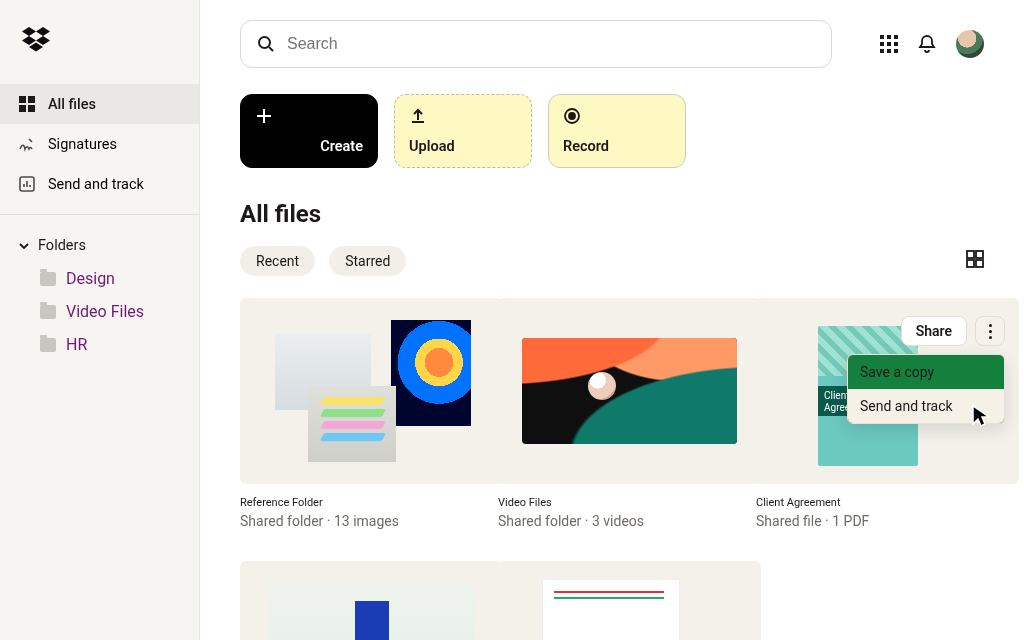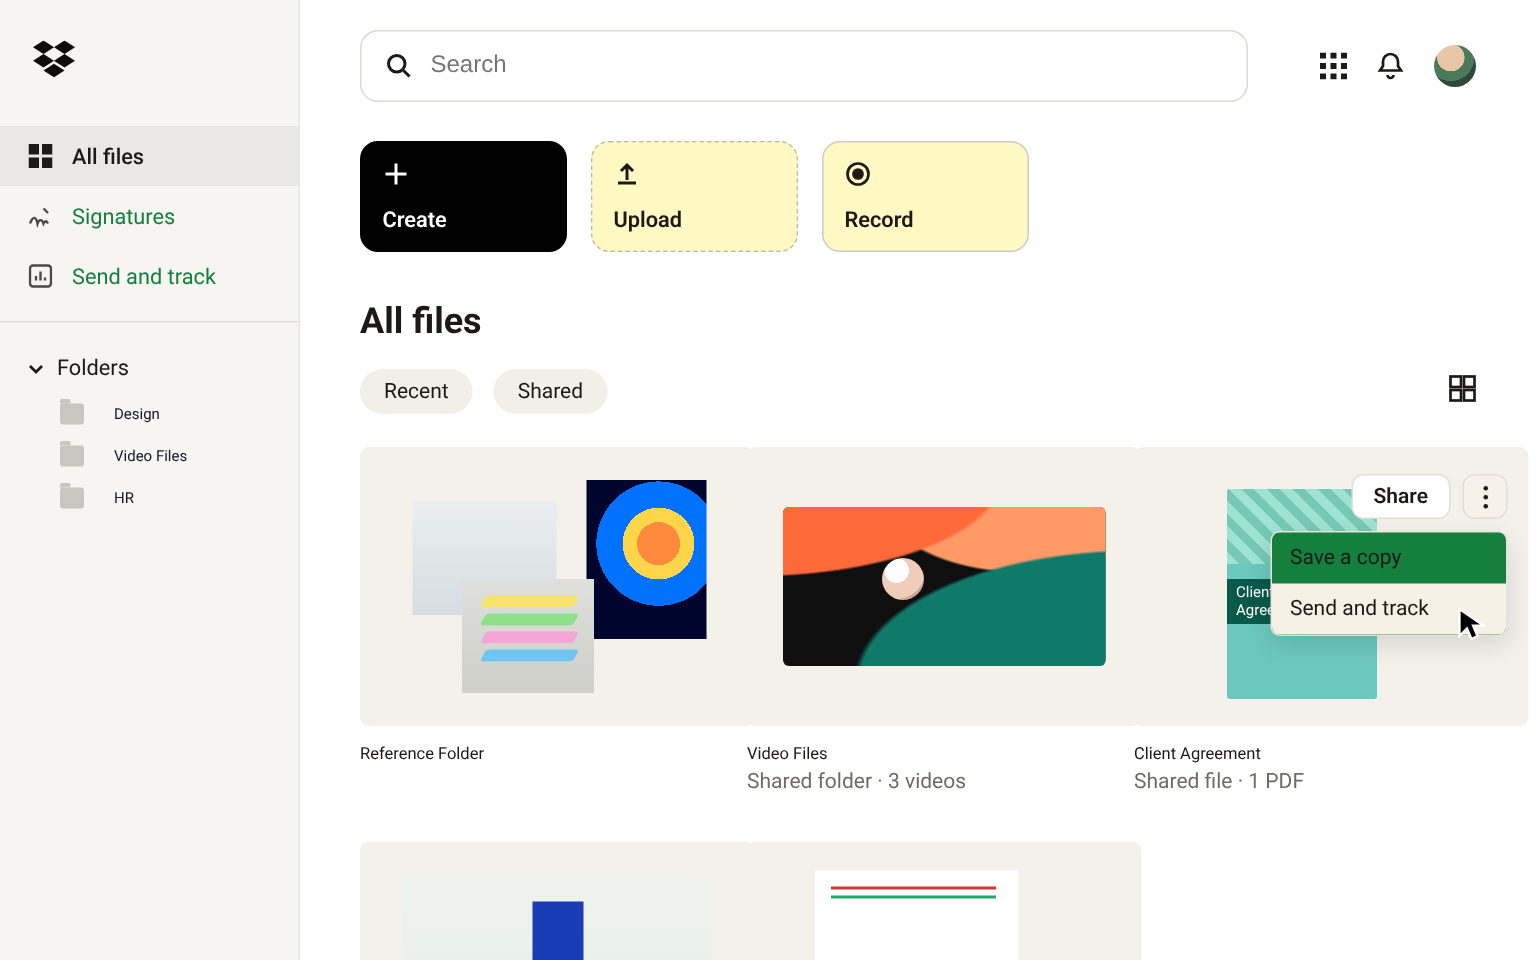--- a/index.html
+++ b/index.html
@@ -2,42 +2,42 @@
 <html><head>
 <meta charset="utf-8">
 <style>
   * { box-sizing: border-box; margin: 0; padding: 0; }
   html, body { width: 1024px; height: 640px; font-family: -apple-system, BlinkMacSystemFont, "Segoe UI", Roboto, Helvetica, Arial, sans-serif; color: #1e1919; overflow: hidden; background:#fff; }
   .app { display: flex; height: 640px; }
   
   .sidebar { width: 200px; background: #f7f5f2; border-right: 1px solid #e7e5e2; display: flex; flex-direction: column; }
   .logo-wrap { height: 80px; display:flex; align-items:center; padding-left: 22px; }
   .nav { padding-top: 4px; }
-  .nav-item { display:flex; align-items:center; gap:12px; height:40px; padding: 0 18px; font-size:14.5px; color:#15803d; cursor:pointer; }
+  .nav-item { display:flex; align-items:center; gap:12px; height:40px; padding: 0 18px; font-size:14.5px; color:#000000; cursor:pointer; }
   .nav-item.active { background:#eae8e4; color:#1e1919; font-weight:500; }
   .nav-item .ico { width:18px; height:18px; display:flex; align-items:center; justify-content:center; color:#4a4a4a; }
   .nav-item.active .ico { color:#1e1919; }
   .nav-divider { height:1px; background:#e3e0da; margin: 10px 0 0 0; }
   .folders-head { display:flex; align-items:center; gap:8px; padding: 22px 18px 8px 18px; font-size:14.5px; color:#1e1919; cursor:pointer; }
-  .subfolder { display:flex; align-items:center; gap:20px; padding: 7px 18px 7px 40px; font-size:10px; color:#0f172a; cursor:pointer; }
+  .subfolder { display:flex; align-items:center; gap:10px; padding: 7px 18px 7px 40px; font-size:16px; color:#701a75; cursor:pointer; }
   .subfolder .fico { width:16px; height:14px; background:#c9c6c0; border-radius:2px; position:relative; }
   .subfolder .fico::before{ content:""; position:absolute; top:-3px; left:0; width:7px; height:3px; background:#c9c6c0; border-radius:1px 1px 0 0;}
   
   .main { flex:1; padding: 20px 40px 0 40px; overflow:hidden; }
   .top-row { display:flex; align-items:center; gap:18px; }
   .search { flex:1; max-width: 592px; height:48px; border:1px solid #dcd9d4; border-radius:12px; display:flex; align-items:center; padding:0 16px; gap:12px; background:#fff; }
   .search input { border:none; outline:none; font-size:16px; flex:1; color:#333; background:transparent; }
   .top-icons { margin-left:auto; display:flex; align-items:center; gap:20px; }
   .avatar { width:28px; height:28px; border-radius:50%; background: radial-gradient(circle at 40% 30%, #e8c6a8 0 35%, #4a7a5a 36% 60%, #2f4a3a 61% 100%); }
   
   .actions-row { display:flex; gap:16px; margin-top:26px; }
   .action { width:138px; height:74px; border:1px solid #cfcbc4; border-radius:12px; padding:12px 14px; display:flex; flex-direction:column; justify-content:space-between; cursor:pointer; background:#fef9c3; }
   .action .a-ico { width:18px; height:18px; }
   .action .a-label { font-size:14.5px; font-weight:600; }
-  .action.primary { background:#000; color:#fff; border-color:#000; }
+  .action.primary { background:#000; color:#fff; border-color:#000;text-align:right; }
   .action.dashed { border:1.5px dashed #bdb9b1; }
   
   .section-title { font-size:24px; font-weight:700; margin-top:32px; }
   .filters-row { display:flex; align-items:center; margin-top:18px; gap:14px;justify-content:space-between; }
   .chip { background:#f2efe9; border-radius:18px; padding:7px 16px; font-size:14px; cursor:pointer; }
   .view-toggle { margin-left:auto; color:#1e1919; cursor:pointer; }
   
   .grid { display:grid; grid-template-columns: repeat(3, 226px); gap:32px; margin-top:22px; }
   .card { }
   .thumb { width:263px; height:186px; background:#f4f1eb; border-radius:6px; position:relative; overflow:hidden; }
@@ -195,21 +195,21 @@
             <circle cx="9" cy="9" r="3" fill="#1e1919"></circle>
           </svg>
         <span class="a-label">Record</span>
       </div>
     </div>
 
     <h1 class="section-title">All files</h1>
 
     <div class="filters-row">
       <div class="chip">Recent</div>
-      <div class="chip">Shared</div>
+      <div class="chip">Starred</div>
       <div class="view-toggle">
         <svg width="18" height="18" viewBox="0 0 18 18" fill="none" stroke="#1e1919" stroke-width="1.8">
             <rect x="1" y="1" width="7" height="7"></rect>
             <rect x="10" y="1" width="7" height="7"></rect>
             <rect x="1" y="10" width="7" height="7"></rect>
             <rect x="10" y="10" width="7" height="7"></rect>
           </svg>
       </div>
     </div>
 
@@ -221,20 +221,21 @@
             <div class="img-b"></div>
             <div class="img-c"></div>
           <div class="layers">
               <div class="layer l1"></div>
               <div class="layer l2"></div>
               <div class="layer l3"></div>
               <div class="layer l4"></div>
             </div>
         </div>
         <div class="card-title">Reference Folder</div>
+        <div class="card-sub">Shared folder · 13 images</div>
       </div>
 
       <div class="card">
         <div class="thumb t2">
           <div class="art">
               <div class="wave1"></div>
               <div class="sphere"></div>
             </div>
         </div>
         <div class="card-title">Video Files</div>

